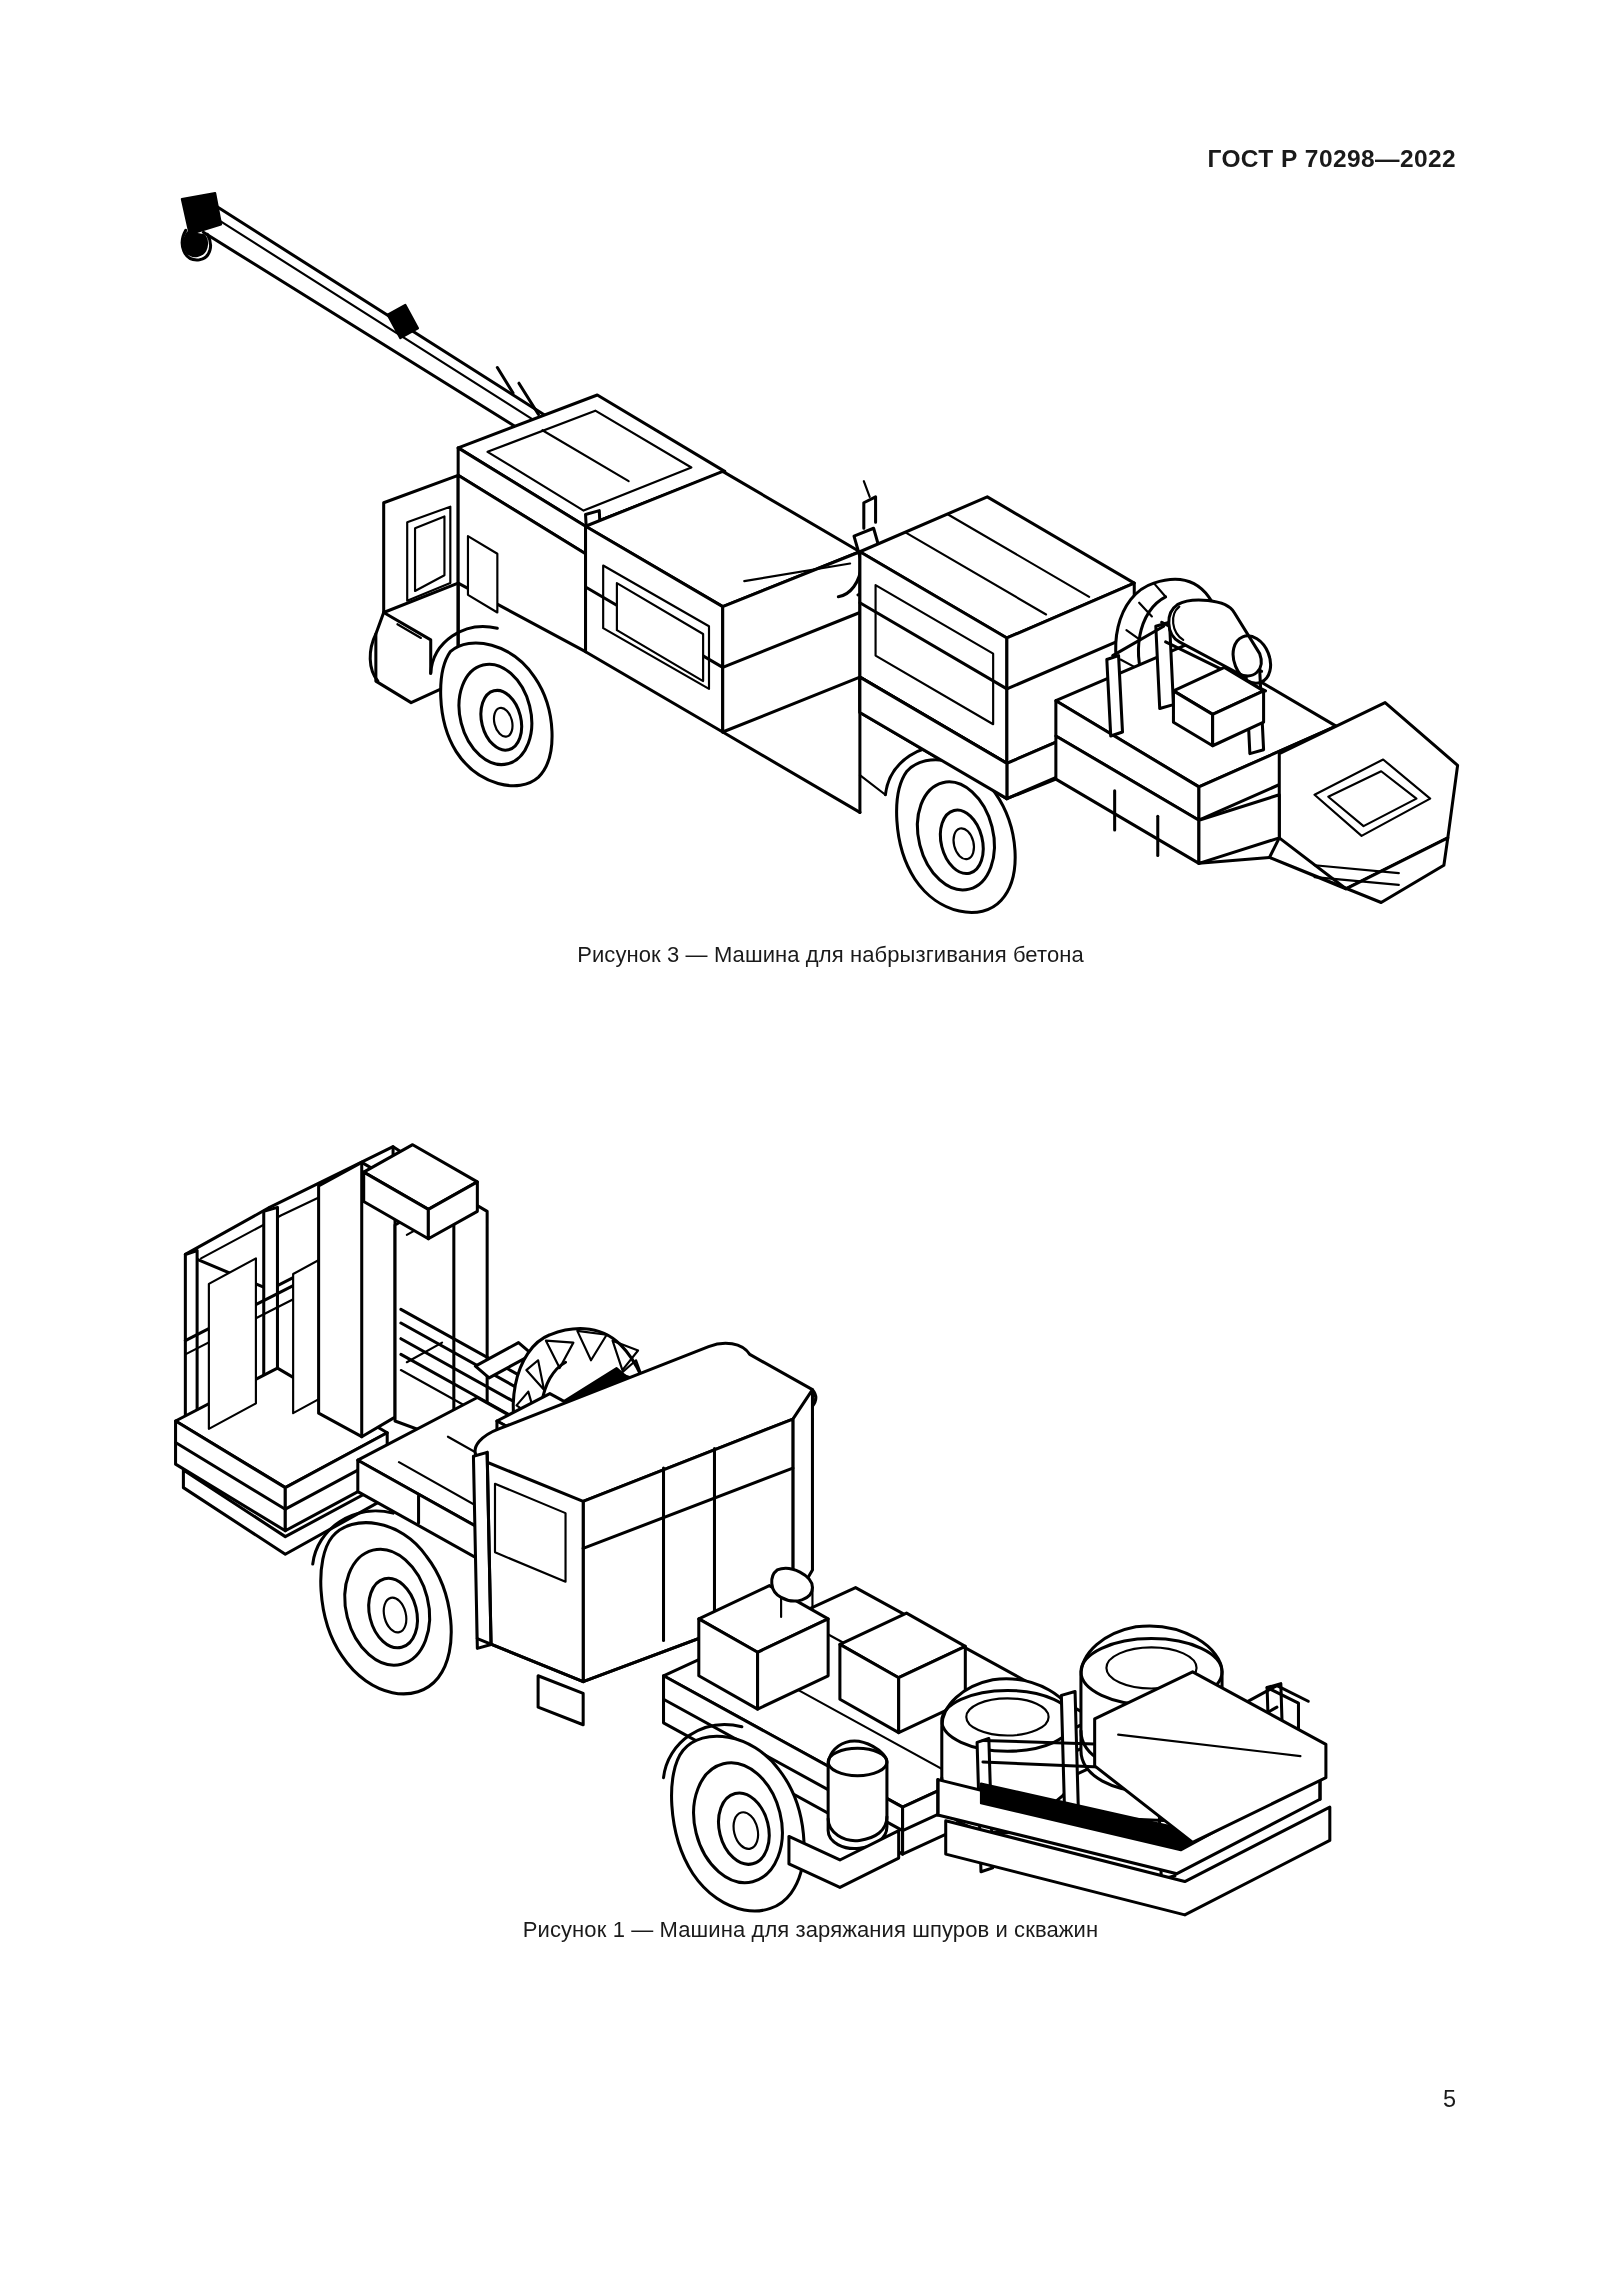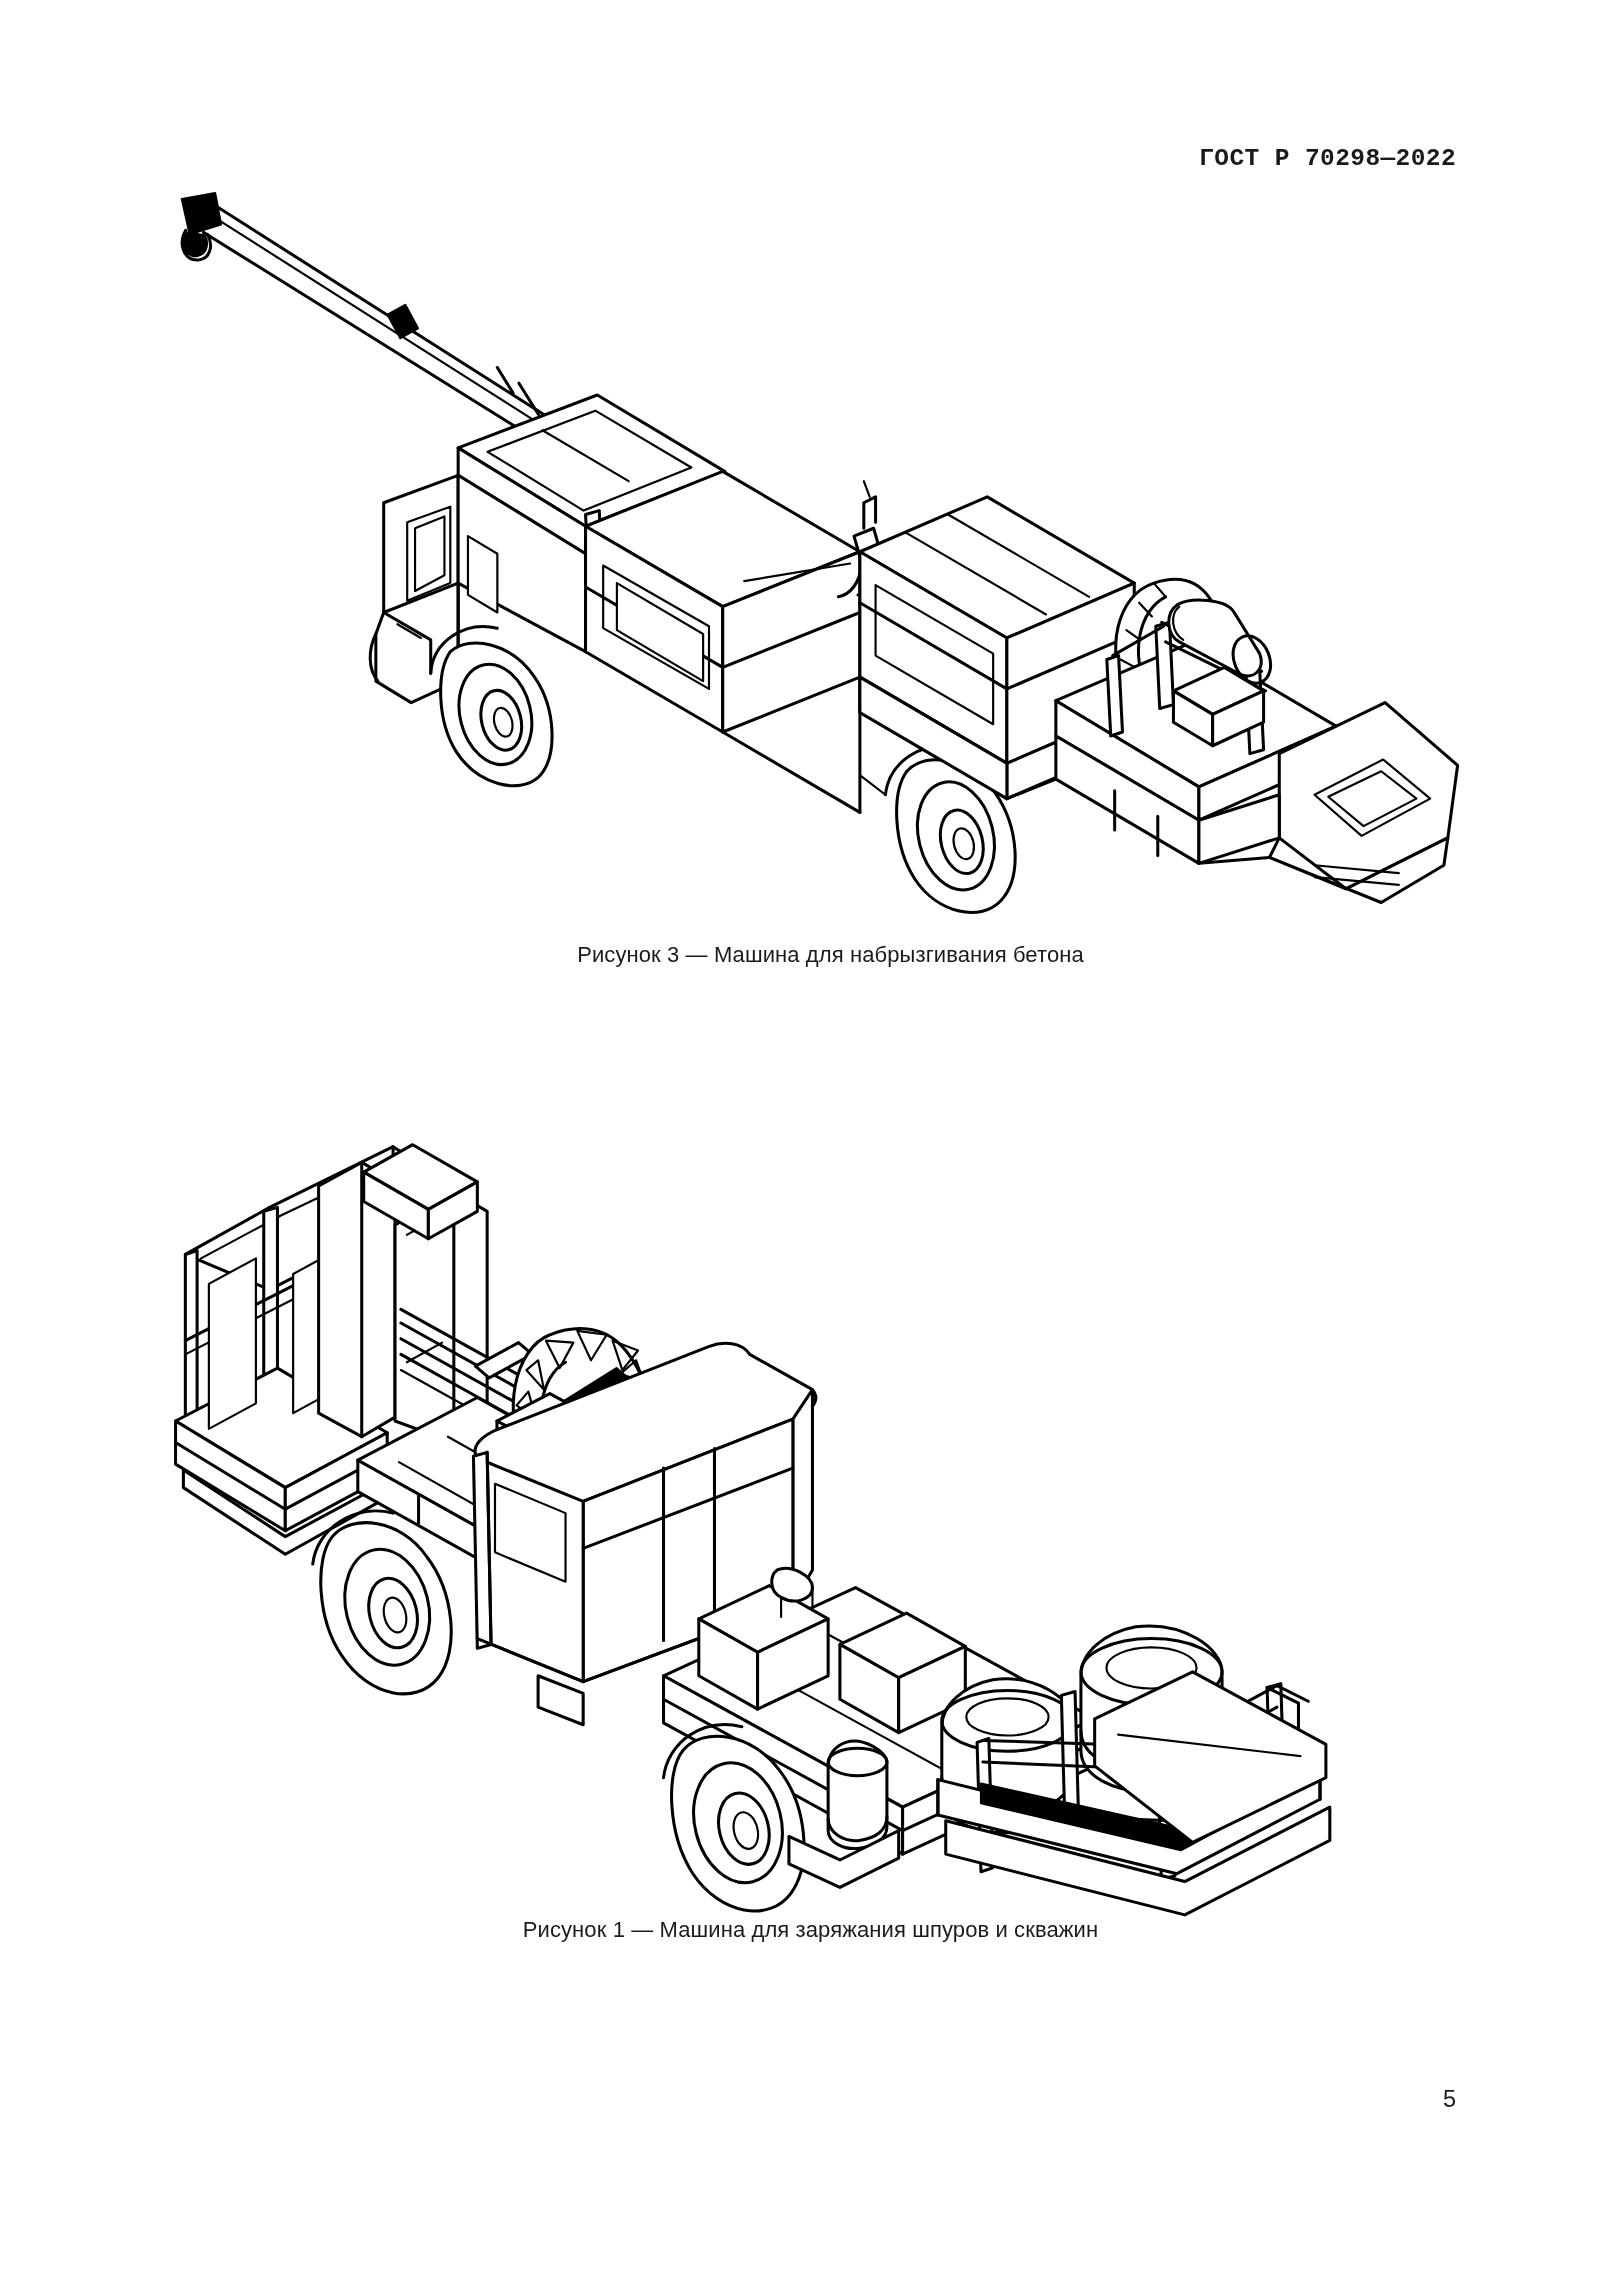--- a/index.html
+++ b/index.html
@@ -27,21 +27,20 @@
   
   .doc-header {
     position: absolute;
     top: 145px;
     right: 165px;
     font-size: 24.5px;
     font-weight: bold;
     letter-spacing: 0.4px;
     white-space: nowrap;
     text-align: right;
-    font-family: Liberation Mono, monospace;
   }
 
   
   .figure {
     position: absolute;
     left: 0;
     width: 1621px;
   }
   #figure-3 { top: 191px; padding-left: 20px; }
   #figure-4 { top: 1127px; }

